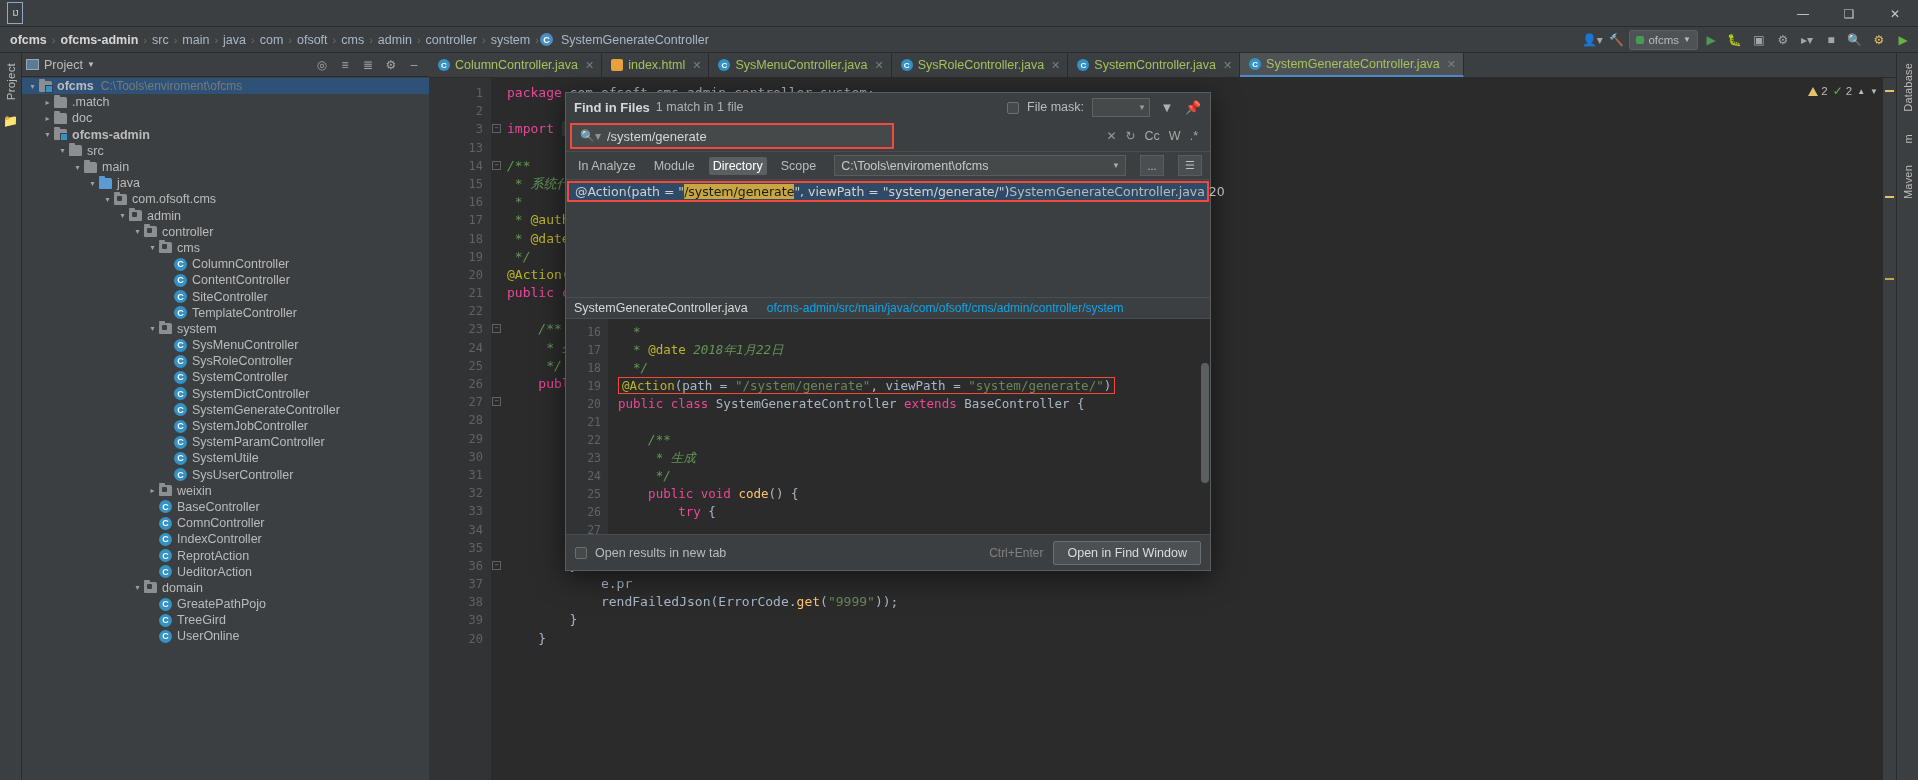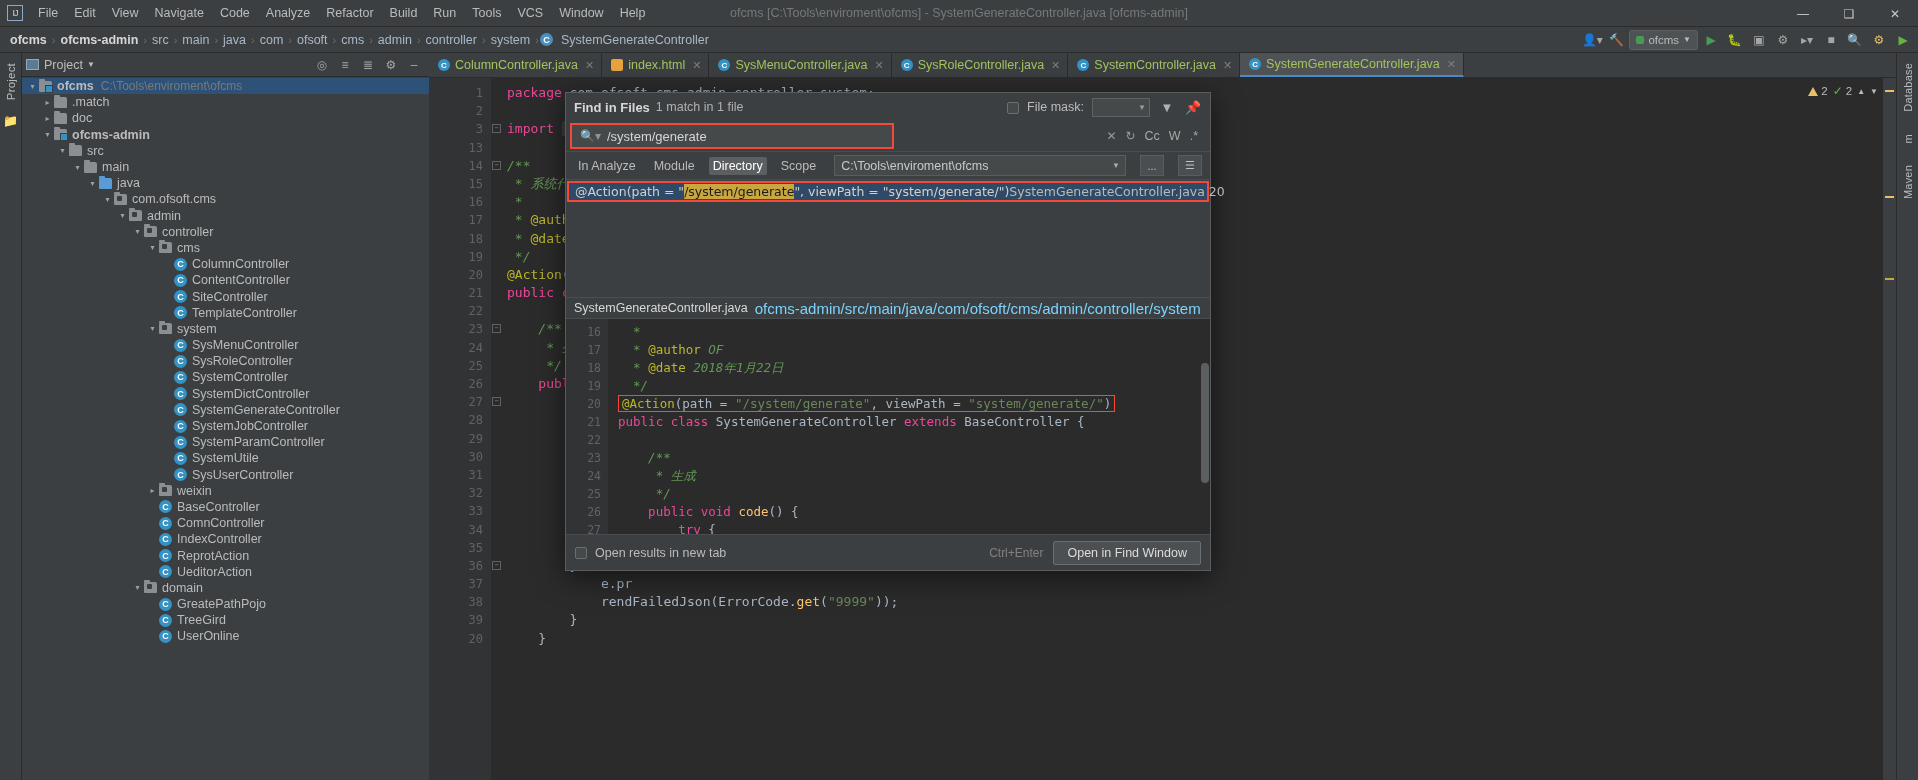--- a/index.html
+++ b/index.html
@@ -14,21 +14,21 @@
     -webkit-font-smoothing: antialiased;
   }
   .app { position: relative; width: 1918px; height: 780px; }
 
   
   .titlebar {
     height: 27px; background: #3c3f41; display: flex; align-items: center;
     border-bottom: 1px solid #2b2b2b; position: relative;
   }
   .ij-logo {
-    width: 16px; height: 16px; margin: 0 8px 0 7px;
+    width: 16px; height: 22px; margin: 0 8px 0 7px;
     border: 1px solid #8fa8c4; color: #c9d6e4; font-size: 9px;
     display: flex; align-items: center; justify-content: center;
     font-family: Liberation Sans, sans-serif; letter-spacing: -1px;
   }
   .menu { display: flex; align-items: center; gap: 2px; }
   .menu-item {
     padding: 4px 7px; color: #bbbbbb; font-size: 12.5px; white-space: nowrap;
   }
   .win-title {
     position: absolute; left: 0; right: 0; text-align: center;
@@ -242,21 +242,21 @@
   .res-text { white-space: pre; }
   .hl { background: #c8a742; color: #1c1c1c; }
   .res-file { margin-left: auto; color: #b9b9b9; font-size: 12.5px; }
 
   .fd-preview-head {
     height: 22px; display: flex; align-items: center; gap: 7px; padding: 0 8px;
     border-top: 1px solid #4a4d4f; border-bottom: 1px solid #4a4d4f; background: #3c3f41;
     font-size: 12.5px; overflow: hidden; white-space: nowrap;
   }
   .pv-name { color: #d8d8d8; }
-  .pv-path { color: #7dd3fc; font-size: 15px; }
+  .pv-path { color: #0ea5e9; font-size: 12px; margin-left: 12px; }
 
   .fd-preview { flex: 1; background: #2b2b2b; display: flex; overflow: hidden; position: relative; }
   .pv-gutter {
     width: 42px; background: #313335; color: #606366; font-family: "DejaVu Sans Mono", monospace;
     font-size: 11.5px; text-align: right; padding: 4px 7px 0 0;
   }
   .pv-gline { height: 18px; line-height: 18px; }
   .pv-code {
     flex: 1; font-family: "DejaVu Sans Mono", monospace; font-size: 12.5px;
     padding: 4px 0 0 10px; color: #a9b7c6;
@@ -277,36 +277,20 @@
     color: #dcdcdc; font-size: 12.5px; border-radius: 2px; display: flex; align-items: center;
   }
 </style>
 </head>
 <body>
 
 <div class="app">
 
   <div class="titlebar">
     <div class="ij-logo">IJ</div>
-    <div class="menu">
-      <div class="menu-item">File</div>
-      <div class="menu-item">Edit</div>
-      <div class="menu-item">View</div>
-      <div class="menu-item">Navigate</div>
-      <div class="menu-item">Code</div>
-      <div class="menu-item">Analyze</div>
-      <div class="menu-item">Refactor</div>
-      <div class="menu-item">Build</div>
-      <div class="menu-item">Run</div>
-      <div class="menu-item">Tools</div>
-      <div class="menu-item">VCS</div>
-      <div class="menu-item">Window</div>
-      <div class="menu-item">Help</div>
-    </div>
-    <div class="win-title">ofcms [C:\Tools\enviroment\ofcms] - SystemGenerateController.java [ofcms-admin]</div>
     <div class="win-btns">
       <div class="win-btn">—</div>
       <div class="win-btn">❑</div>
       <div class="win-btn close">✕</div>
     </div>
   </div>
 
   <div class="navbar">
     <div class="crumb bold">
         <span class="txt">ofcms</span>
@@ -769,21 +753,20 @@
           <div class="pv-gline">21</div>
           <div class="pv-gline">22</div>
           <div class="pv-gline">23</div>
           <div class="pv-gline">24</div>
           <div class="pv-gline">25</div>
           <div class="pv-gline">26</div>
           <div class="pv-gline">27</div>
         </div>
       <div class="pv-code" id="pv-code">
           <div class="pv-line">  <span class="cmt">*</span></div>
-          <div class="pv-line">  <span class="cmt">* </span><span class="anno">@author</span><span class="cmt"> OF</span></div>
           <div class="pv-line">  <span class="cmt">* </span><span class="anno">@date</span><span class="cmt"> 2018年1月22日</span></div>
           <div class="pv-line">  <span class="cmt">*/</span></div>
           <div class="pv-line"><span class="pv-line match"><span class="anno">@Action</span>(path = <span class="str">"/system/generate"</span>, viewPath = <span class="str">"system/generate/"</span>)</span></div>
           <div class="pv-line"><span class="kw">public class</span> <span class="cls">SystemGenerateController</span> <span class="kw">extends</span> <span class="cls">BaseController</span> {</div>
           <div class="pv-line">&nbsp;</div>
           <div class="pv-line">    <span class="cmt">/**</span></div>
           <div class="pv-line">     <span class="cmt">* 生成</span></div>
           <div class="pv-line">     <span class="cmt">*/</span></div>
           <div class="pv-line">    <span class="kw">public void</span> <span class="fn">code</span>() {</div>
           <div class="pv-line">        <span class="kw">try</span> {</div>

